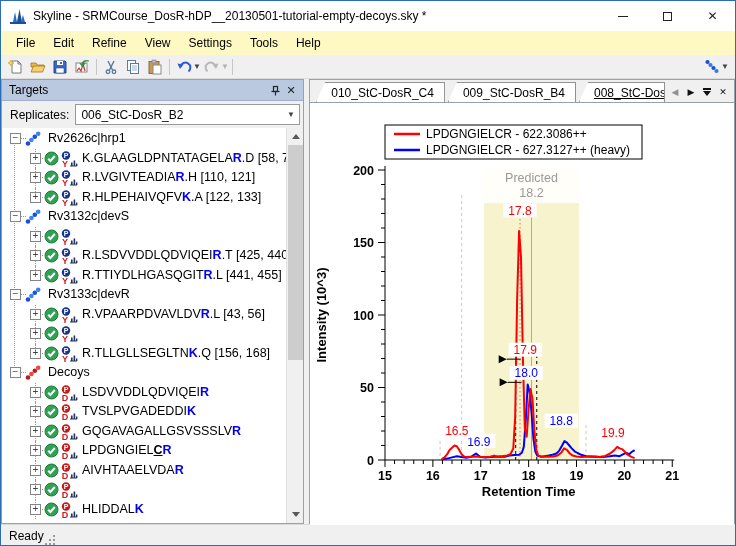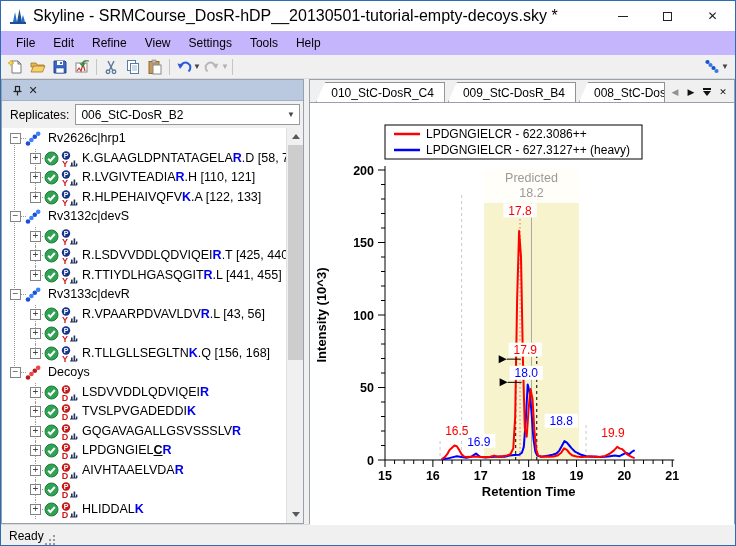--- a/index.html
+++ b/index.html
@@ -2,29 +2,29 @@
 <html><head>
 <meta charset="utf-8">
 <style>
   html,body{margin:0;padding:0;background:#777;font-family:"Liberation Sans",sans-serif;}
   *{box-sizing:border-box;}
   .window{position:relative;width:736px;height:546px;background:#fff;border:1px solid #2a6db5;overflow:hidden;}
 
   
   .titlebar{height:30px;background:#fff;display:flex;align-items:center;}
   .app-icon{width:18px;height:18px;margin:0 6px 0 8px;flex:0 0 auto;}
-  .title-text{font-size:16px;color:#000;white-space:nowrap;}
+  .title-text{font-size:12px;color:#000;white-space:nowrap;}
   .win-buttons{margin-left:auto;display:flex;height:30px;}
   .win-btn{width:45px;height:30px;display:flex;align-items:center;justify-content:center;color:#222;font-size:11px;}
   .glyph-min{width:10px;height:1px;background:#222;display:block;}
   .glyph-max{width:9px;height:9px;border:1px solid #222;display:block;}
   .glyph-close{font-size:12px;line-height:1;}
 
   
-  .menubar{height:24px;background:#c4b5fd;display:flex;align-items:center;padding-left:6px;}
+  .menubar{height:24px;background:#fef9c3;display:flex;align-items:center;padding-left:6px;}
   .menu-item{font-size:12px;color:#000;padding:4px 9px;}
 
   
   .toolbar{height:24px;background:#f0f0f0;display:flex;align-items:center;padding-left:4px;border-bottom:1px solid #dcdcdc;}
   .tb-btn{width:22px;height:22px;display:flex;align-items:center;justify-content:center;}
   .tb-sep{width:1px;height:16px;background:#c6c6c6;margin:0 3px;}
   .tb-drop{font-size:8px;color:#444;margin-left:-2px;width:8px;}
   .tb-drop.dis{color:#b0b0b0;}
   .tb-right{margin-left:auto;display:flex;align-items:center;margin-right:6px;}
 
@@ -62,21 +62,21 @@
   .tri-down{width:0;height:0;border-left:4px solid transparent;border-right:4px solid transparent;border-top:5px solid #5a5a5a;}
   .vs-thumb{position:absolute;left:1px;top:17px;width:15px;height:215px;background:#cdcdcd;}
 
   .splitter{width:6px;background:#f0f0f0;}
 
   .right-panel{flex:1;display:flex;flex-direction:column;border:1px solid #98a0ac;background:#f0f0f0;}
   .tabstrip{height:23px;display:flex;align-items:flex-end;padding:2px 4px 0 6px;}
   .tab{height:20px;background:#fff;border:1px solid #919191;border-bottom:none;margin-right:3px;
        padding:3px 10px 0 14px;font-size:12px;white-space:nowrap;overflow:hidden;
        clip-path:polygon(9px 0,100% 0,100% 100%,0 100%);}
-  .tab.truncated{max-width:86px;padding-right:0;}
+  .tab.truncated{max-width:86px;padding-right:0;text-decoration:underline;}
   .tab-controls{margin-left:auto;display:flex;align-items:center;gap:2px;padding-bottom:3px;}
   .tab-ctrl{width:14px;height:14px;display:flex;align-items:center;justify-content:center;font-size:9px;color:#111;}
   .tab-ctrl.dis{color:#909090;}
   .tabmenu-glyph{display:flex;flex-direction:column;align-items:center;}
   .tabmenu-glyph i{display:block;width:8px;height:2px;background:#111;margin-bottom:1px;}
   .tabmenu-glyph b{width:0;height:0;border-left:4px solid transparent;border-right:4px solid transparent;border-top:5px solid #111;}
   .chart-area{flex:1;background:#fff;border-top:1px solid #98a0ac;position:relative;}
 
   
   .statusbar{height:23px;background:#f0f0f0;border-top:1px solid #dadada;display:flex;align-items:center;
@@ -200,20 +200,21 @@
           </svg>
         </div>
         <span class="tb-drop">▼</span>
       </div>
     </div>
 
   <div class="main">
 
     <div class="left-panel">
       <div class="panel-header">
+        <span class="panel-title">Targets</span>
         <span class="panel-hbtn">
           <svg width="11" height="11" viewBox="0 0 11 11">
             <rect x="3.5" y="1.5" width="4" height="5" fill="none" stroke="#222" stroke-width="1.2"></rect>
             <line x1="1.5" y1="6.5" x2="9.5" y2="6.5" stroke="#222" stroke-width="1.2"></line>
             <line x1="5.5" y1="6.5" x2="5.5" y2="10.5" stroke="#222" stroke-width="1.2"></line>
           </svg>
         </span>
         <span class="panel-hbtn">✕</span>
       </div>
       <div class="replicates-row">

